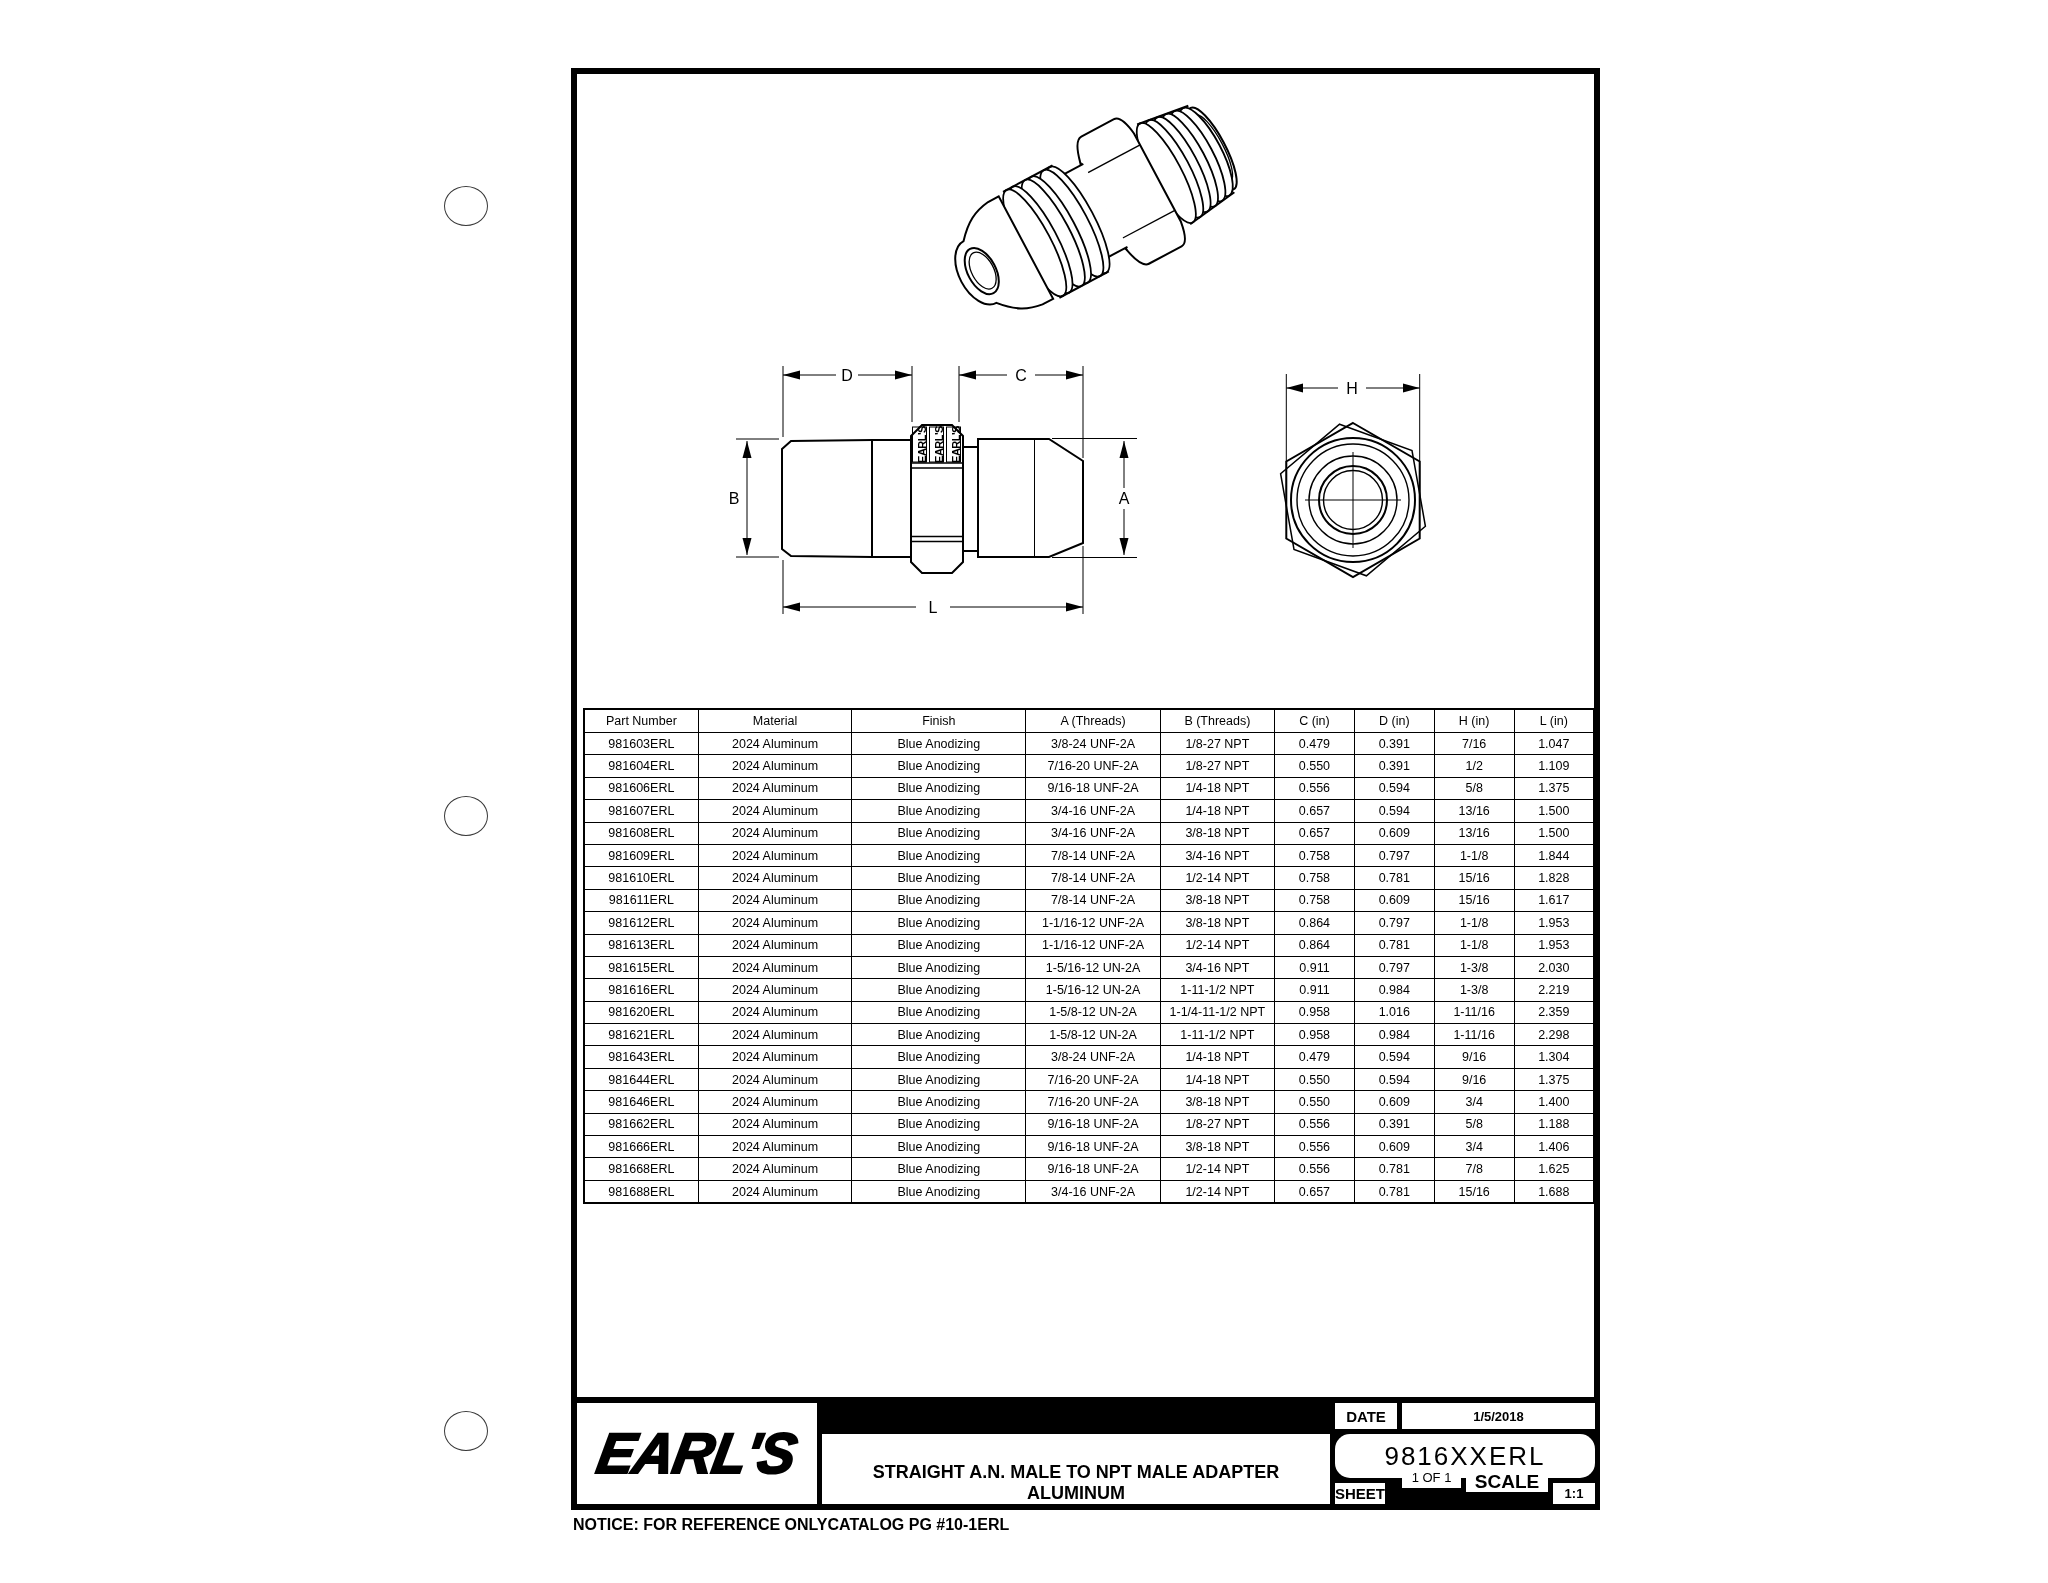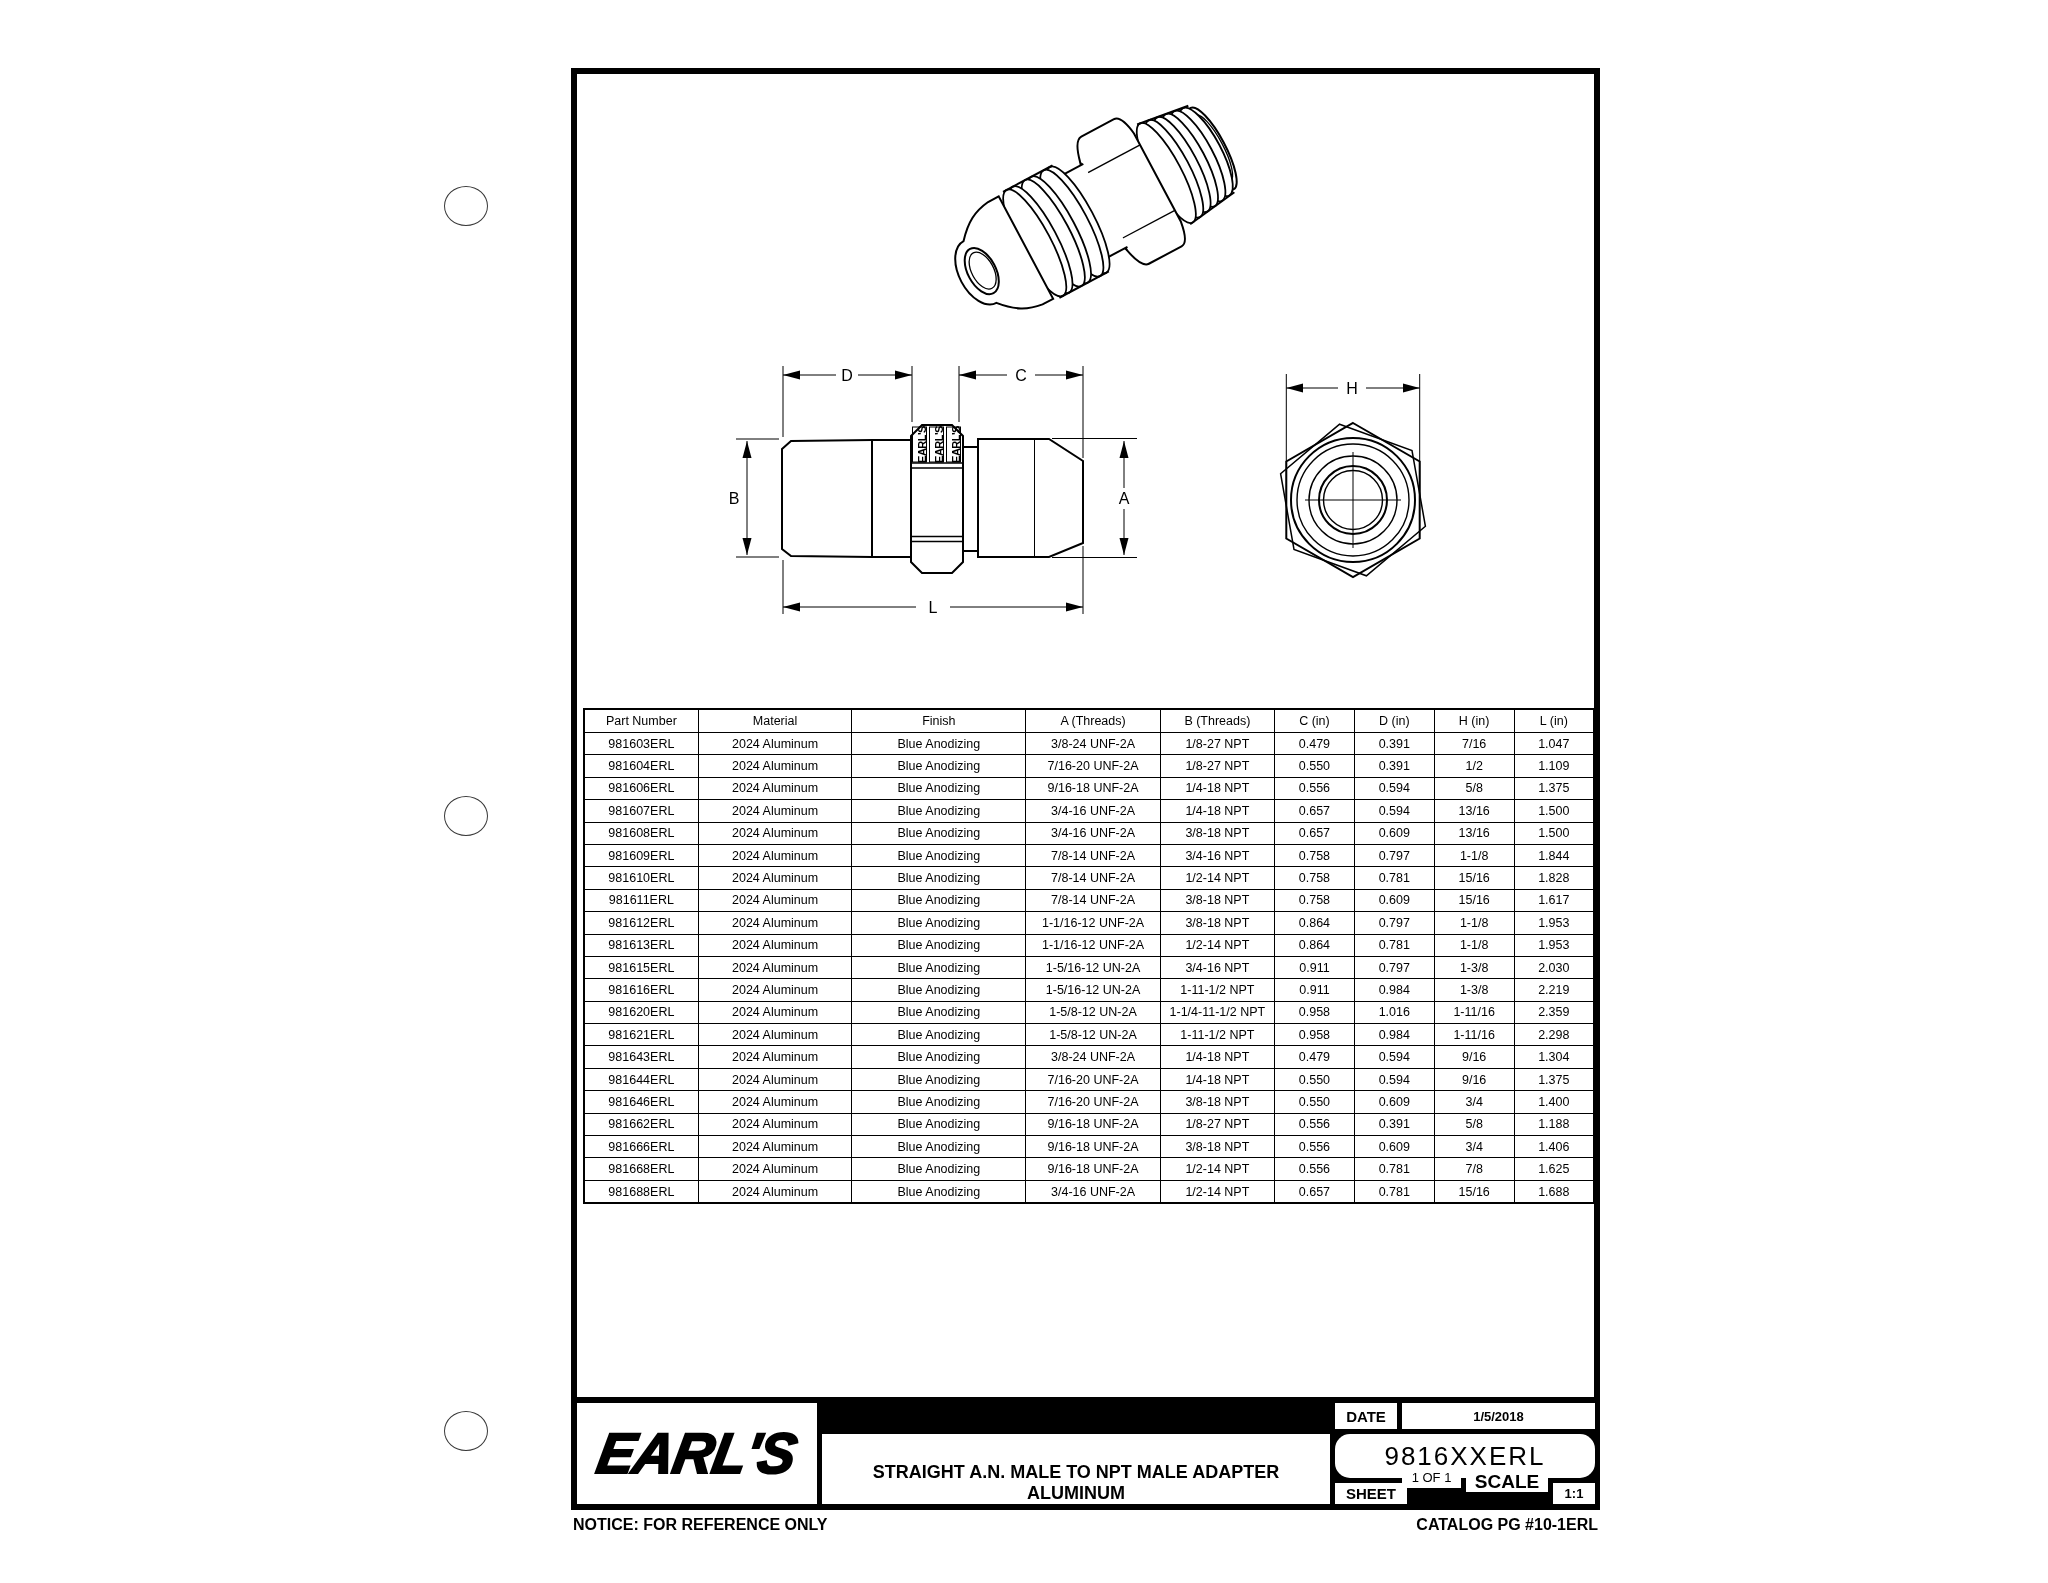--- a/index.html
+++ b/index.html
@@ -22,26 +22,26 @@
   .cell{position:absolute;background:#fff;display:flex;align-items:center;justify-content:center;box-sizing:border-box;}
   .logo-cell{left:6px;top:6px;width:240px;height:101px;}
   .logo-text{font-style:italic;font-weight:bold;font-size:56px;transform:skewX(-10deg) scaleY(1.02);
     -webkit-text-stroke:2px #000;letter-spacing:-1px;}
   .desc-head{left:251px;top:6px;width:508px;height:26px;font-weight:bold;font-size:16px;margin-top:48px;}
   .desc-body{left:251px;top:37px;width:508px;height:70px;flex-direction:column;justify-content:flex-end;
     font-weight:bold;font-size:18px;}
   .date-label{left:764px;top:6px;width:62px;height:26px;font-weight:bold;font-size:15px;}
   .date-value{left:831px;top:6px;width:193px;height:26px;font-weight:bold;font-size:13px;}
   .part-cell{left:764px;top:37px;width:260px;height:44px;font-size:26px;letter-spacing:2px;border-radius:15px;}
-  .sheet-label{left:764px;top:86px;width:72px;height:21px;font-weight:bold;font-size:15px;}
+  .sheet-label{left:764px;top:86px;width:50px;height:21px;font-weight:bold;font-size:15px;}
   .sheet-value{left:831px;top:70px;width:59px;height:21px;font-weight:normal;font-size:13px;}
   .scale-label{left:895px;top:74px;width:82px;height:21px;font-weight:bold;font-size:19px;}
   .scale-value{left:982px;top:86px;width:42px;height:21px;font-weight:bold;font-size:13px;}
 
-  .footer-line{position:absolute;left:571px;top:1516px;width:1029px;display:flex;justify-content:space-between;
+  .footer-line{position:absolute;left:571px;top:1516px;width:1029px;display:flex;
     font-weight:bold;font-size:16px;padding:0 2px;box-sizing:border-box;}
 </style>
 </head>
 <body>
 
 <div class="sheet">
 
   <div class="punch" style="left:444px;top:186px;"></div>
   <div class="punch" style="left:444px;top:796px;"></div>
   <div class="punch" style="left:444px;top:1411px;"></div>

